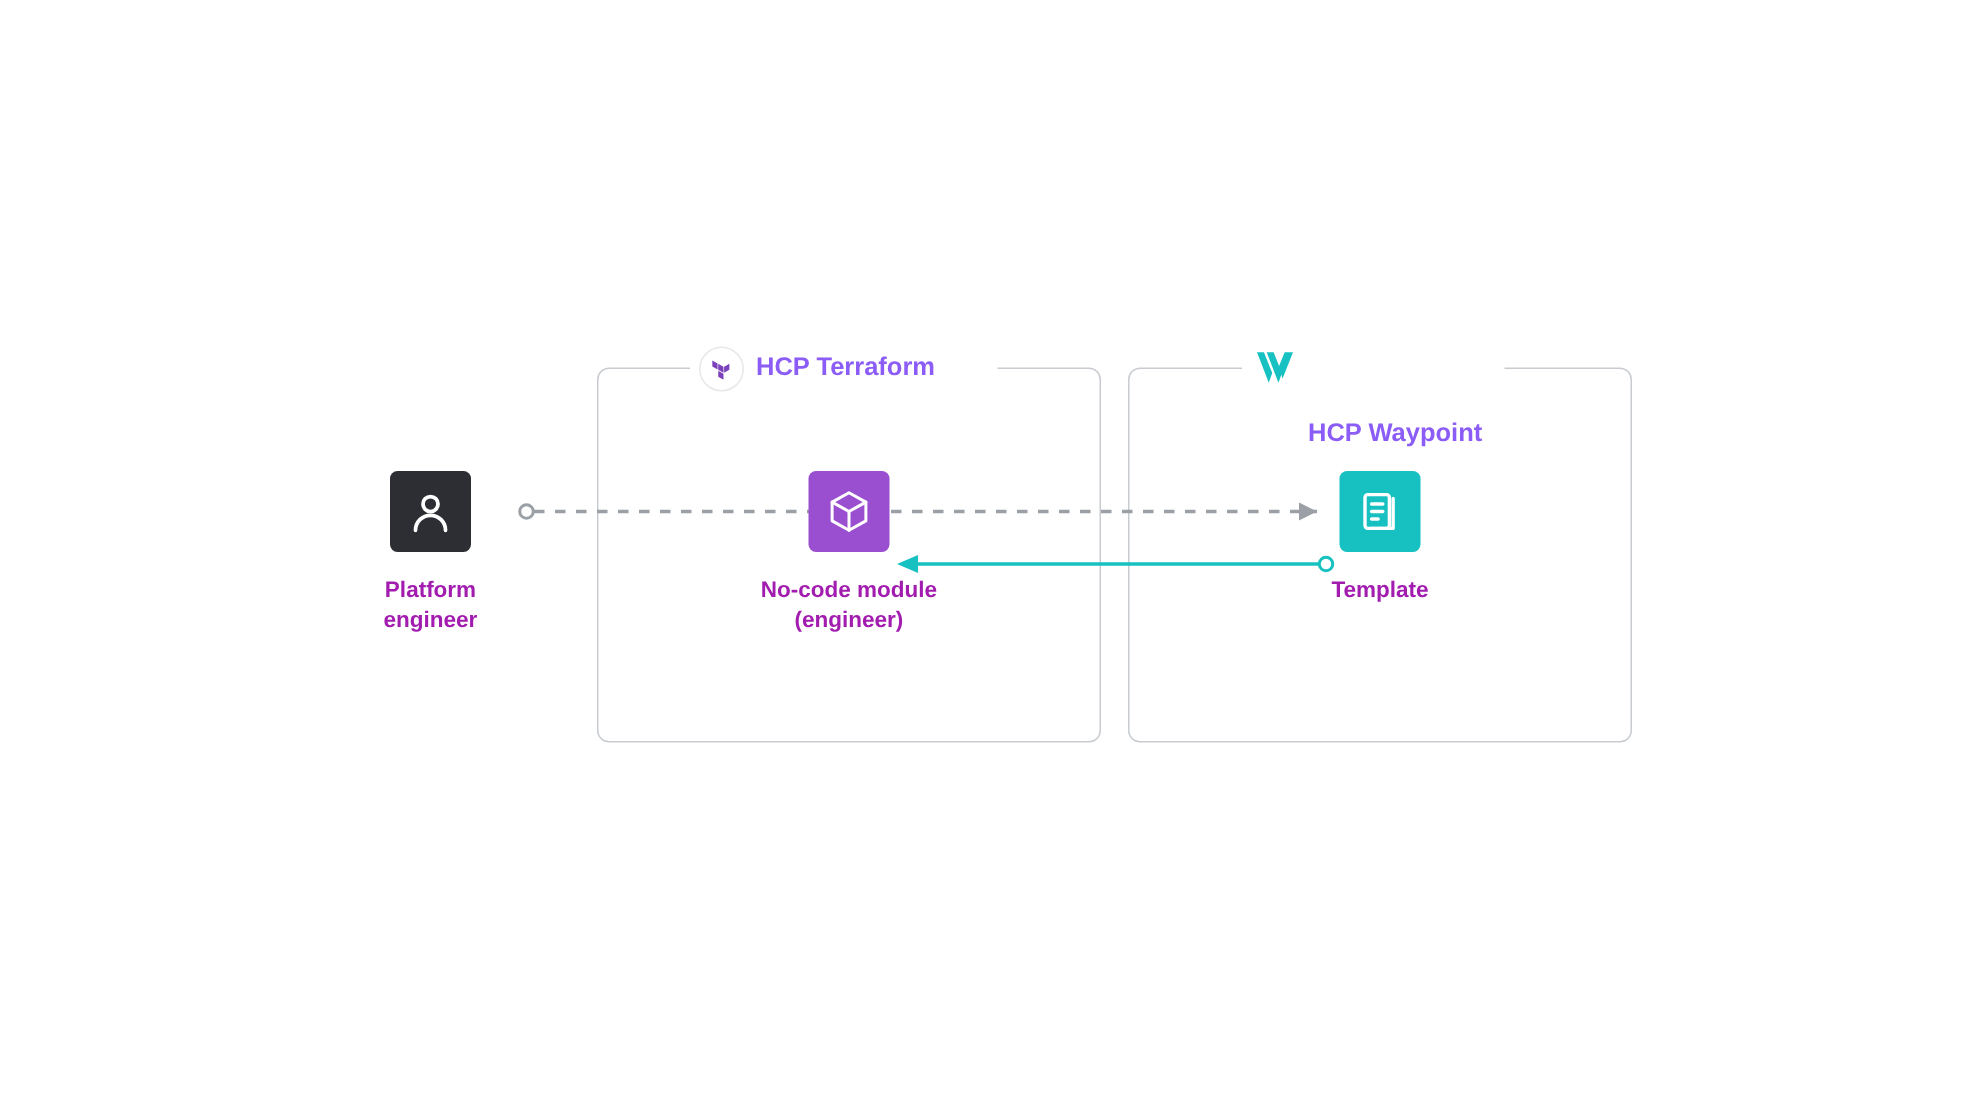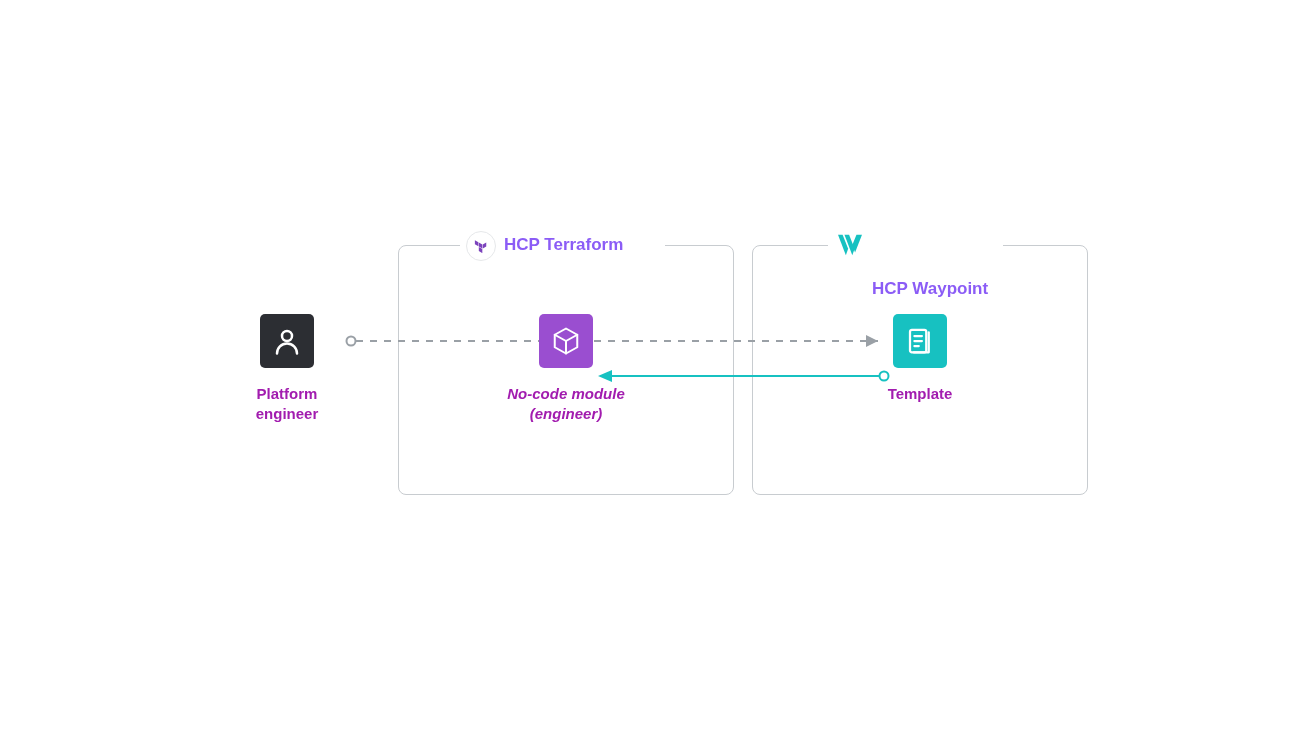--- a/index.html
+++ b/index.html
@@ -130,21 +130,21 @@
     <span>engineer</span>
   </div>
 
   <div class="icon-box module-box" style="left:539px; top:314px;">
     <svg width="30" height="30" viewBox="0 0 24 24" fill="none" stroke="#ffffff" stroke-width="1.6" stroke-linejoin="round" stroke-linecap="round">
       <path d="M12 2 L21 7 L21 17 L12 22 L3 17 L3 7 Z"></path>
       <path d="M3 7 L12 12 L21 7"></path>
       <path d="M12 12 L12 22"></path>
     </svg>
   </div>
-  <div class="node-label" style="left:496px; top:384px; width:140px;font-style:italic;">
+  <div class="node-label" style="left:496px; top:384px; width:140px;">
     <span>No-code module</span><br>
     <span>(engineer)</span>
   </div>
 
   <div class="icon-box template-box" style="left:893px; top:314px;">
     <svg width="30" height="30" viewBox="0 0 24 24" fill="none" stroke="#ffffff" stroke-width="1.8" stroke-linecap="round" stroke-linejoin="round">
       <rect x="4" y="3" width="13" height="18" rx="1.5"></rect>
       <path d="M19 5 v16 h-12"></path>
       <line x1="7.5" y1="8" x2="13.5" y2="8"></line>
       <line x1="7.5" y1="12" x2="13.5" y2="12"></line>

